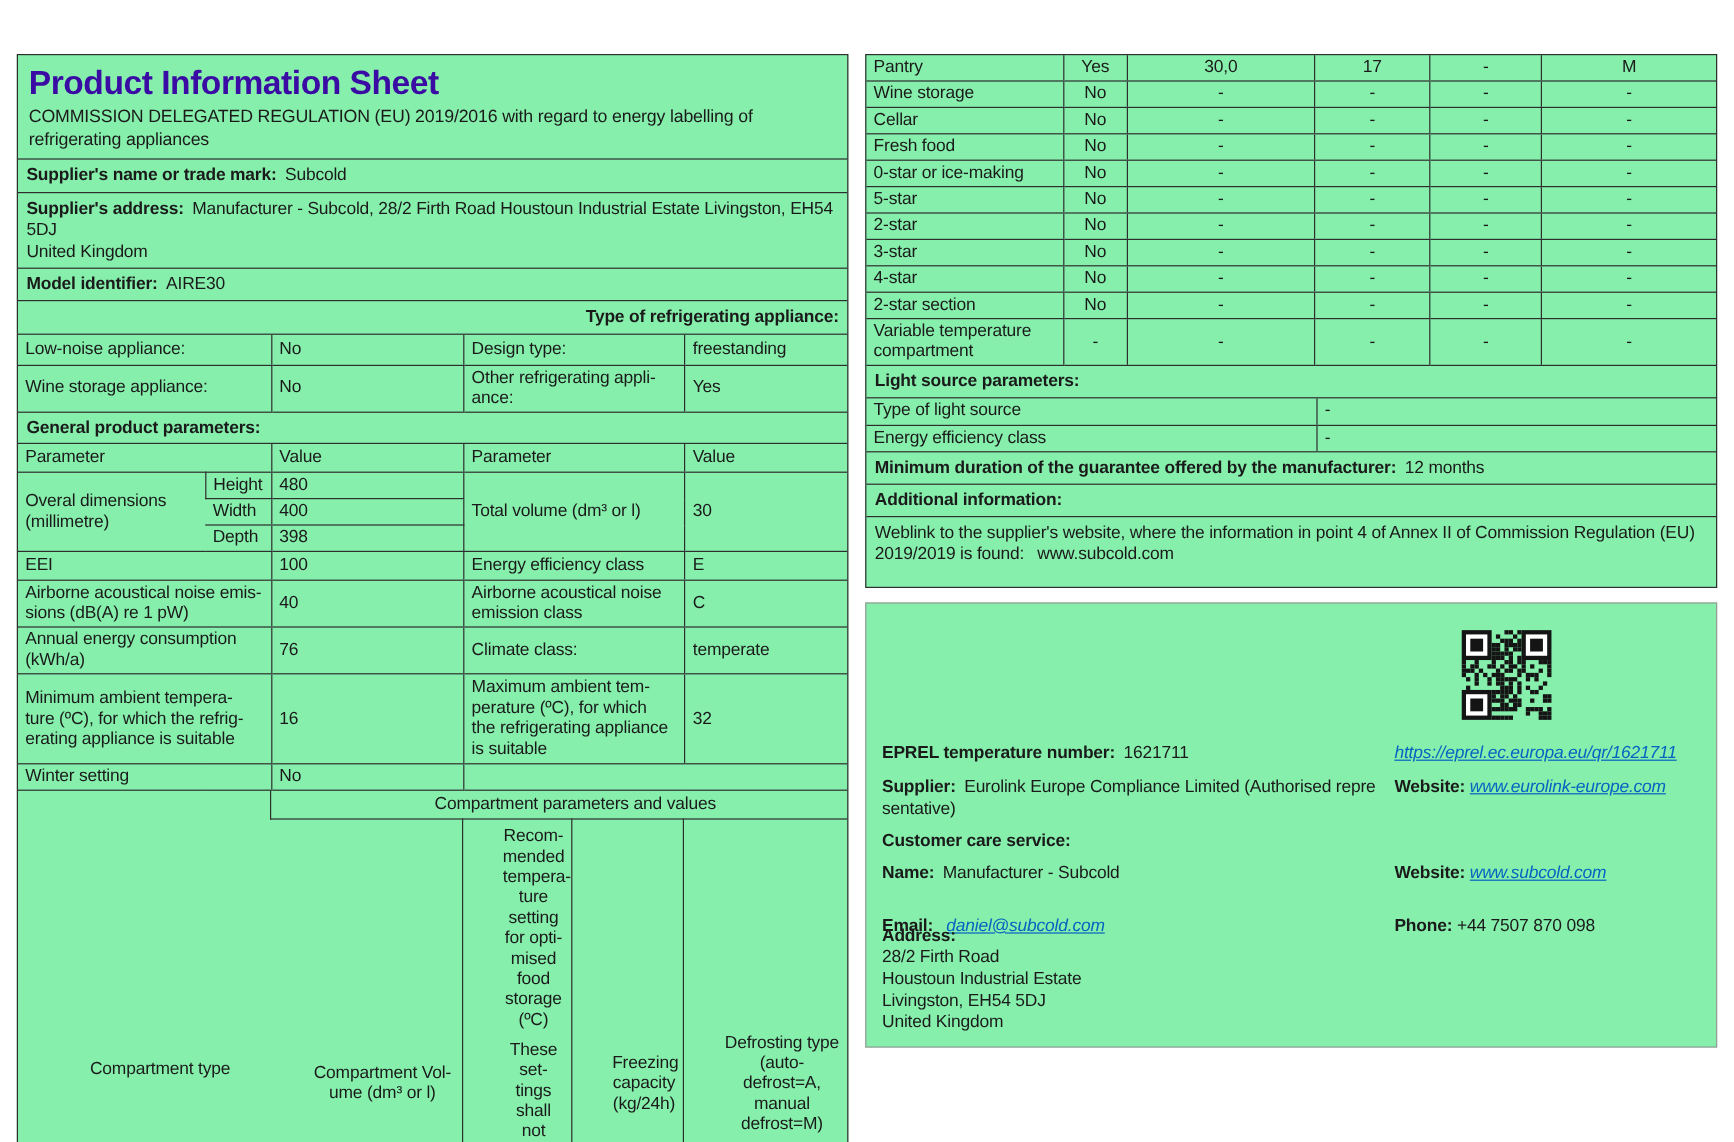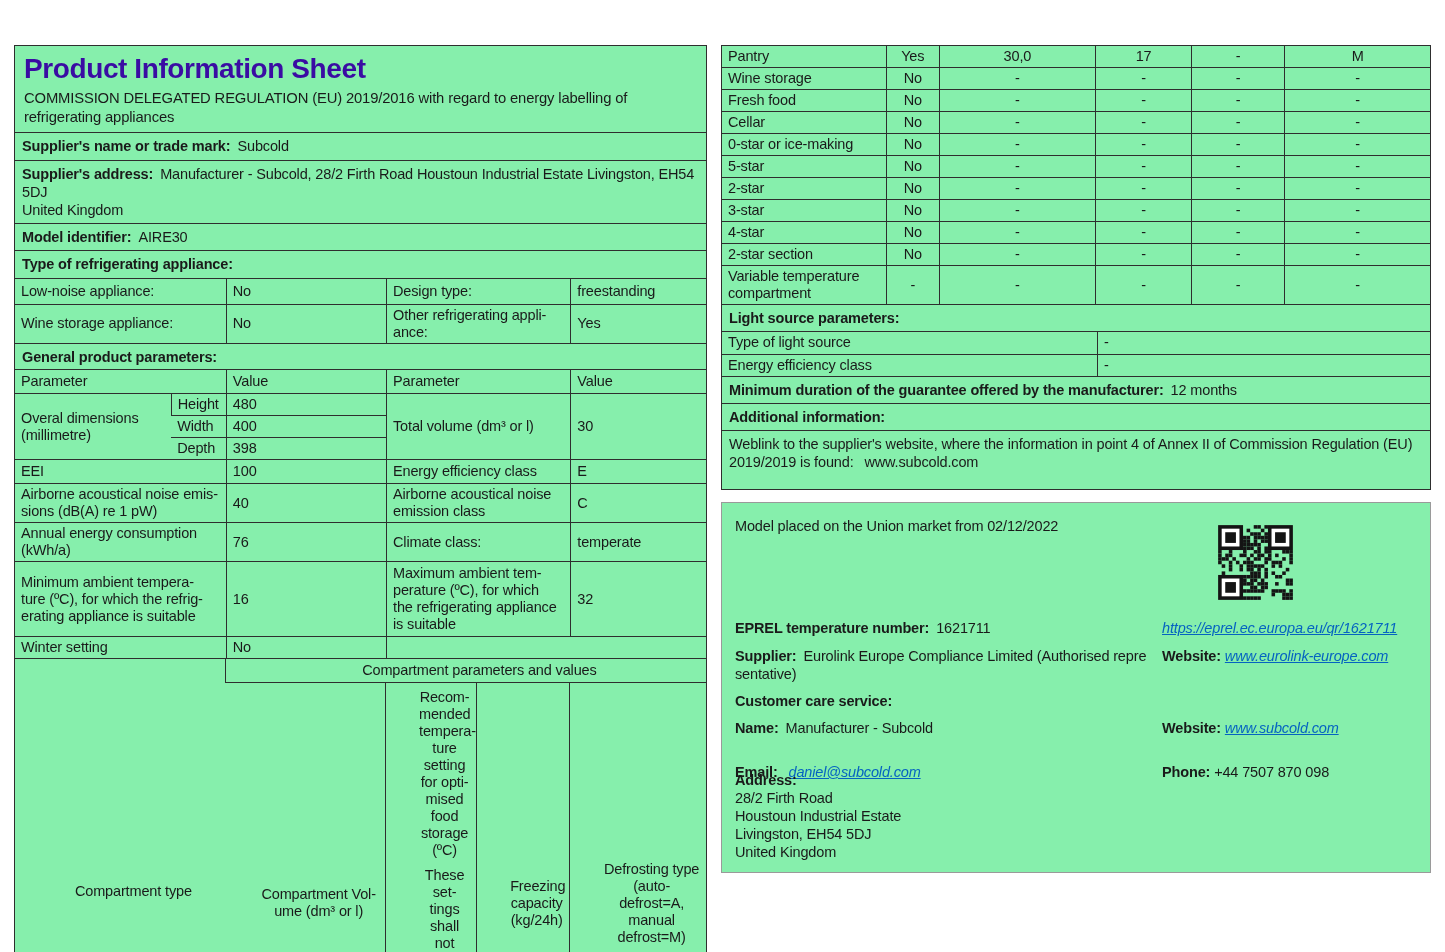--- a/index.html
+++ b/index.html
@@ -23,21 +23,21 @@
   .noborder-bottom td { border-bottom: none; }
 
   
   .left-panel { left: 14px; top: 10px; width: 693px; height: 932px; }
   .titleblock { height: 87px; padding: 6px 9px; border-bottom: 1px solid #2e2e2e; }
   .doc-title { color: #3a0ca3; font-size: 28px; font-weight: 700; letter-spacing: -0.4px; line-height: 34px; }
   .subtitle { font-size: 14.8px; line-height: 19px; margin-top: 3px; }
   .h-name { height: 28px; }
   .h-addr { min-height: 45px; }
   .h-model { height: 27px; }
-  .h-type { height: 28px; }
+  .h-type { height: 28px; text-align: right; }
   .h-gpp { height: 26px; }
   .h-comp { height: 26px; }
   tr.r25 { height: 25px; } tr.r37 { height: 37px; } tr.r24 { height: 24px; }
   tr.r21 { height: 21px; } tr.r38 { height: 38px; } tr.r75 { height: 75px; } tr.r22 { height: 22px; }
   tr.r23 { height: 23px; } tr.r296 { height: 296px; }
   .ct-head td { text-align: center; padding-left: 33px; }
   .ct-temp { padding-top: 6px; }
   .ct-temp .p2 { margin-top: 8px; }
 
   
@@ -248,29 +248,29 @@
           </tr>
       <tr class="rr">
             <td>Wine storage</td>
             <td class="c">No</td>
             <td class="c">-</td>
             <td class="c">-</td>
             <td class="c">-</td>
             <td class="c">-</td>
           </tr>
       <tr class="rr">
+            <td>Cellar</td>
+            <td class="c">No</td>
+            <td class="c">-</td>
+            <td class="c">-</td>
+            <td class="c">-</td>
+            <td class="c">-</td>
+          </tr>
+      <tr class="rr">
             <td>Fresh food</td>
-            <td class="c">No</td>
-            <td class="c">-</td>
-            <td class="c">-</td>
-            <td class="c">-</td>
-            <td class="c">-</td>
-          </tr>
-      <tr class="rr">
-            <td>Cellar</td>
             <td class="c">No</td>
             <td class="c">-</td>
             <td class="c">-</td>
             <td class="c">-</td>
             <td class="c">-</td>
           </tr>
       <tr class="rr">
             <td>0-star or ice-making</td>
             <td class="c">No</td>
             <td class="c">-</td>
@@ -356,21 +356,20 @@
     <div class="frow h-add sect">Additional information:</div>
 
     <div class="frow weblink">
       <span>Weblink to the supplier's website, where the information in point 4 of Annex II of Commission Regulation (EU) 2019/2019 is found:</span>
       <span class="val-gap">www.subcold.com</span>
     </div>
   </div>
 
   <div class="panel right-bottom">
 
-    <div class="rb-abs" style="top:14px;">Model placed on the Union market from 02/12/2022</div>
 
     <div class="qr-wrap">
       <svg viewBox="0 0 25 25" fill="#141414">
         <g id="qr-finders">
           <rect x="2" y="2" width="7" height="7"></rect>
             <rect x="3" y="3" width="5" height="5" fill="#fff"></rect>
             <rect x="4" y="4" width="3" height="3"></rect>
           <rect x="16" y="2" width="7" height="7"></rect>
             <rect x="17" y="3" width="5" height="5" fill="#fff"></rect>
             <rect x="18" y="4" width="3" height="3"></rect>

